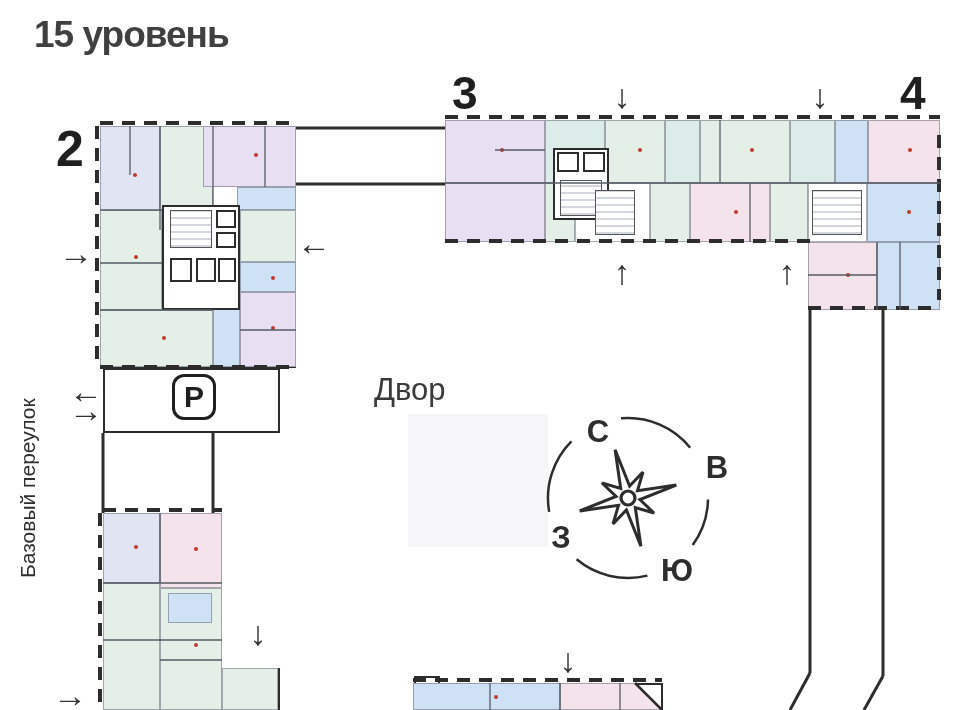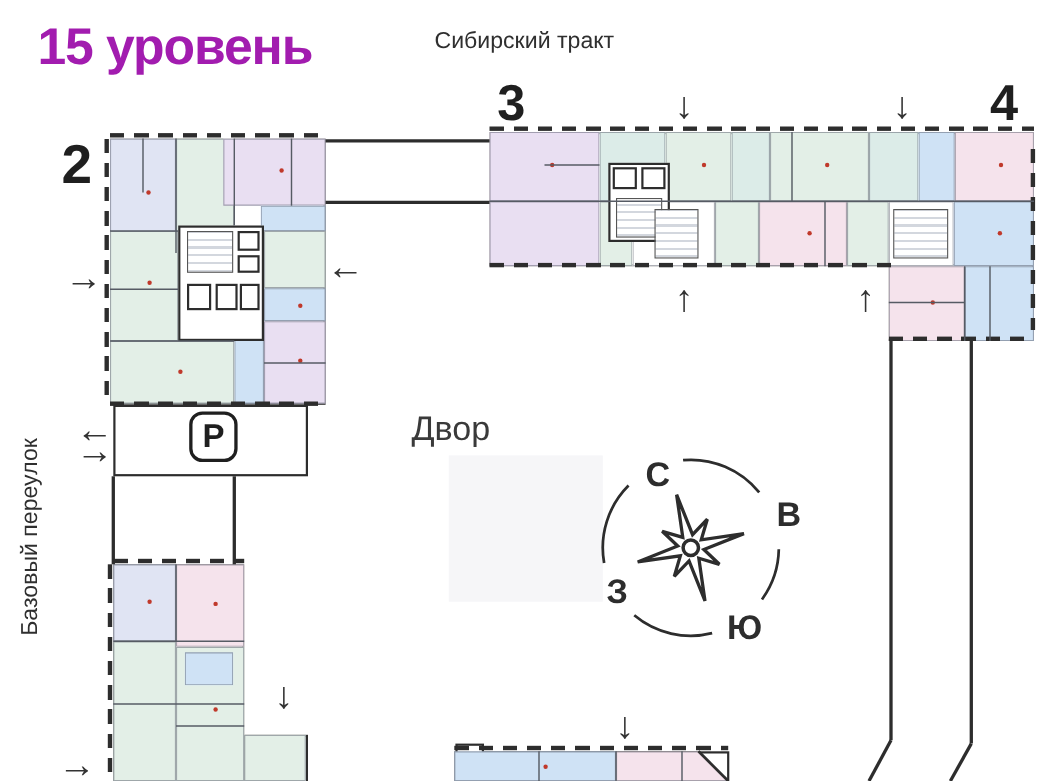--- a/index.html
+++ b/index.html
@@ -13,40 +13,39 @@
   .dash-h{position:absolute;height:4px;z-index:4;background:repeating-linear-gradient(90deg,#2d2d2d 0 13px,transparent 13px 22px);}
   .dash-v{position:absolute;width:4px;z-index:4;background:repeating-linear-gradient(180deg,#2d2d2d 0 13px,transparent 13px 22px);}
   .dot{position:absolute;width:4px;height:4px;border-radius:50%;background:#c0392b;z-index:3;}
   .hatch{position:absolute;border:1.5px solid #555;z-index:3;background:repeating-linear-gradient(0deg,#d3d7de 0 2px,#ffffff 2px 7px);box-sizing:border-box;}
   .shaft{position:absolute;border:2px solid #2d2d2d;background:#fff;z-index:3;box-sizing:border-box;}
   .core{position:absolute;border:2px solid #2d2d2d;background:#fff;z-index:3;box-sizing:border-box;}
   #overlay{position:absolute;left:0;top:0;z-index:5;pointer-events:none;}
   .arrow{position:absolute;font-size:34px;line-height:1;color:#333;transform:translate(-50%,-50%);z-index:6;}
   .bnum{position:absolute;font-weight:700;color:#1f1f1f;z-index:6;line-height:1;}
   .lbl{position:absolute;color:#333;z-index:6;white-space:nowrap;}
-  #title{left:34px;top:14px;font-size:47px;font-weight:700;color:#a21caf;letter-spacing:-1px;}
+  #title{left:34px;top:14px;font-size:37px;font-weight:700;color:#404040;letter-spacing:-1px;}
   #street-top{left:395px;top:26px;font-size:21px;color:#2f2f2f;}
   #street-left{left:16px;top:578px;transform:rotate(-90deg);transform-origin:0 0;font-size:21px;color:#2f2f2f;}
   #courtyard{left:374px;top:372px;font-size:31px;color:#3a3a3a;}
   #courtyard-bg{position:absolute;background:#f6f6f8;z-index:0;}
   #parking-badge{position:absolute;left:172px;top:374px;width:44px;height:46px;border:3.5px solid #1f1f1f;
      border-radius:12px;z-index:6;display:flex;align-items:center;justify-content:center;
      font-size:30px;font-weight:700;color:#1f1f1f;box-sizing:border-box;background:#fff;}
   .compass-letter{position:absolute;font-size:31px;font-weight:700;color:#2d2d2d;transform:translate(-50%,-50%);z-index:6;}
   #compass-svg{position:absolute;left:508px;top:378px;z-index:5;}
 </style>
 </head>
 <body>
 
 <div id="canvas">
 
   <div id="courtyard-bg" style="left: 408px; top: 414px; width: 140px; height: 133px;"></div>
 
   <div class="lbl" id="title">15 уровень</div>
-  <div class="lbl" id="street-top">Сибирский тракт</div>
   <div class="lbl" id="street-left">Базовый переулок</div>
   <div class="lbl" id="courtyard">Двор</div>
 
   <div class="bnum" style="left:56px;top:124px;font-size:50px;">2</div>
   <div class="bnum" style="left:452px;top:70px;font-size:46px;">3</div>
   <div class="bnum" style="left:900px;top:70px;font-size:46px;">4</div>
 
   <div id="parking-badge">P</div>
 
   <svg id="compass-svg" width="240" height="240" viewBox="-120 -120 240 240">

